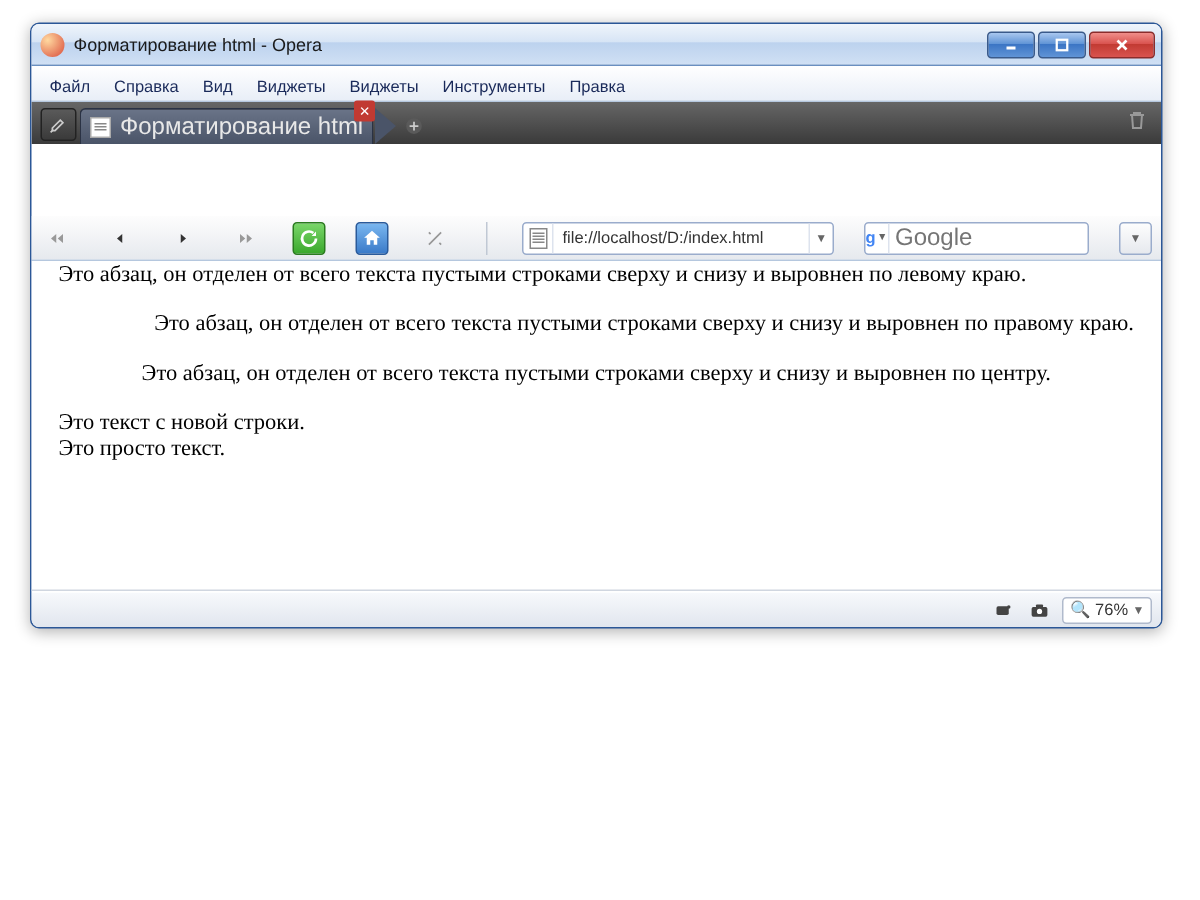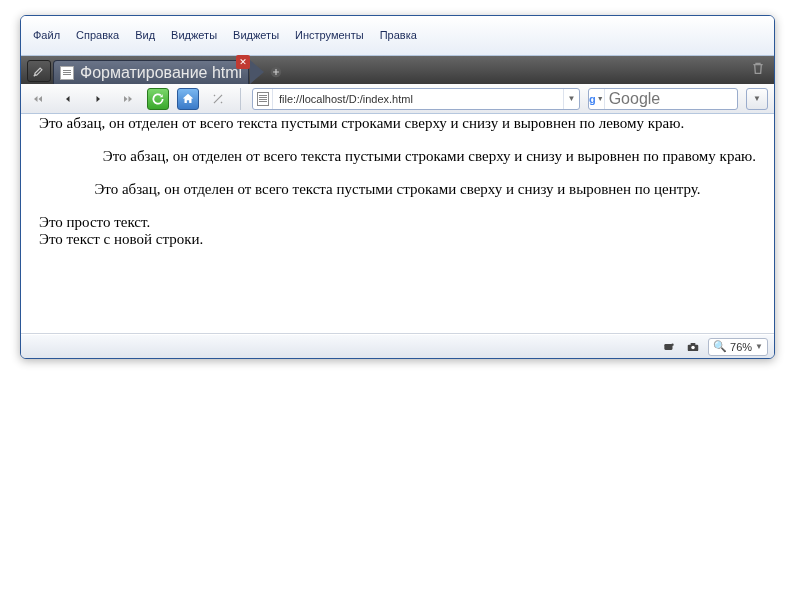--- a/index.html
+++ b/index.html
@@ -57,26 +57,26 @@
     background: linear-gradient(to bottom, #a9c7ef 0%, #6094d6 45%, #3a74c4 46%, #6094d6 100%);
   }
   .win-btn.close {
     width: 44px;
     background: linear-gradient(to bottom, #f08e8a 0%, #d9534f 45%, #c13a32 46%, #d9534f 100%);
     border-color: #8a2c2c;
   }
   .win-btn svg { width: 10px; height: 10px; }
 
   .menubar {
-    height: 40px;
+    height: 24px;
     background: linear-gradient(to bottom, #fff, #e8eef7);
     border-bottom: 1px solid #b5c7de;
     display: flex;
-    align-items: flex-start;
-    padding: 10px 4px;
+    align-items: flex-end;
+    padding: 0 4px;
   }
   .menu-item {
     padding: 3px 8px;
     color: #1a2a5a;
     cursor: pointer;
     text-decoration: underline;
     text-decoration-color: transparent;
   }
 
   .tabbar {
@@ -157,21 +157,22 @@
     cursor:pointer;
   }
 
   .navbar {
     height: 30px;
     background: linear-gradient(to bottom, #fdfdfd, #e6e9ee);
     border-bottom: 1px solid #b5c7de;
     display: flex;
     align-items: center;
     padding: 0 6px;
-    gap: 8px;
+    gap: 20px;
+    margin-top: 48px;
   }
   .nav-btn {
     width: 22px; height: 22px;
     border: 1px solid transparent;
     border-radius: 3px;
     display:flex;align-items:center;justify-content:center;
     cursor:pointer;
     color:#444;
   }
   .nav-btn.rewind, .nav-btn.ffwd { color:#999; }
@@ -288,20 +289,42 @@
     font-size:11px;color:#333;
   }
   .zoom .mag { font-size:11px;color:#666; }
   .zoom .arrow { font-size:8px;color:#666;cursor:pointer; }
 </style>
 </head>
 <body>
 
 <div class="window">
 
+  <div class="titlebar">
+    <div class="app-icon"></div>
+    <div class="title-text">Форматирование html - Opera</div>
+    <div class="win-controls">
+      <div class="win-btn min">
+        <svg viewBox="0 0 10 10">
+            <line x1="2" y1="7" x2="8" y2="7" stroke="#fff" stroke-width="2"></line>
+          </svg>
+      </div>
+      <div class="win-btn max">
+        <svg viewBox="0 0 10 10">
+            <rect x="1.5" y="1.5" width="7" height="7" fill="none" stroke="#fff" stroke-width="1.5"></rect>
+          </svg>
+      </div>
+      <div class="win-btn close">
+        <svg viewBox="0 0 10 10">
+            <line x1="2" y1="2" x2="8" y2="8" stroke="#fff" stroke-width="1.8"></line>
+            <line x1="8" y1="2" x2="2" y2="8" stroke="#fff" stroke-width="1.8"></line>
+          </svg>
+      </div>
+    </div>
+  </div>
 
   <div class="menubar">
     <div class="menu-item"><span>Файл</span></div>
     <div class="menu-item"><span>Справка</span></div>
     <div class="menu-item"><span>Вид</span></div>
     <div class="menu-item"><span>Виджеты</span></div>
     <div class="menu-item"><span>Виджеты</span></div>
     <div class="menu-item"><span>Инструменты</span></div>
     <div class="menu-item"><span>Правка</span></div>
   </div>
@@ -384,22 +407,22 @@
       </div>
       <input class="search-input" placeholder="Google" style="">
     </div>
     <div class="drop-btn">▼</div>
   </div>
 
   <div class="content">
     <p class="p-left">Это абзац, он отделен от всего текста пустыми строками сверху и снизу и выровнен по левому краю.</p>
     <p class="p-right">Это абзац, он отделен от всего текста пустыми строками сверху и снизу и выровнен по правому краю.</p>
     <p class="p-center">Это абзац, он отделен от всего текста пустыми строками сверху и снизу и выровнен по центру.</p>
+    <div>Это текст с новой строки.</div>
     <div>Это просто текст.</div>
-    <div>Это текст с новой строки.</div>
   </div>
 
   <div class="statusbar">
     <div class="status-icon">
       <svg width="14" height="14" viewBox="0 0 24 24" fill="#444">
           <rect x="4" y="7" width="14" height="10" rx="2"></rect>
           <circle cx="18" cy="8" r="2" fill="#444"></circle>
         </svg>
     </div>
     <div class="status-icon">

